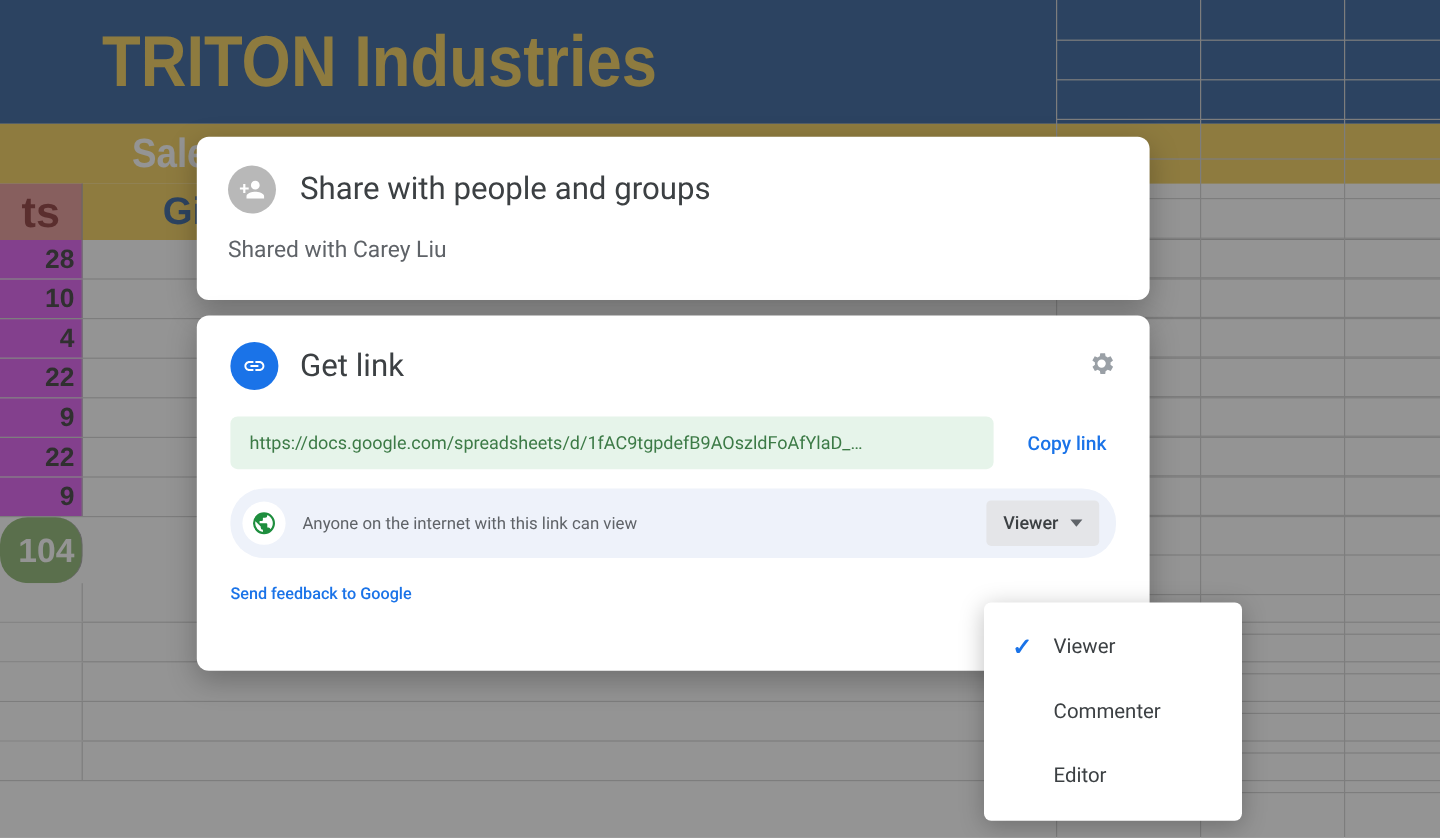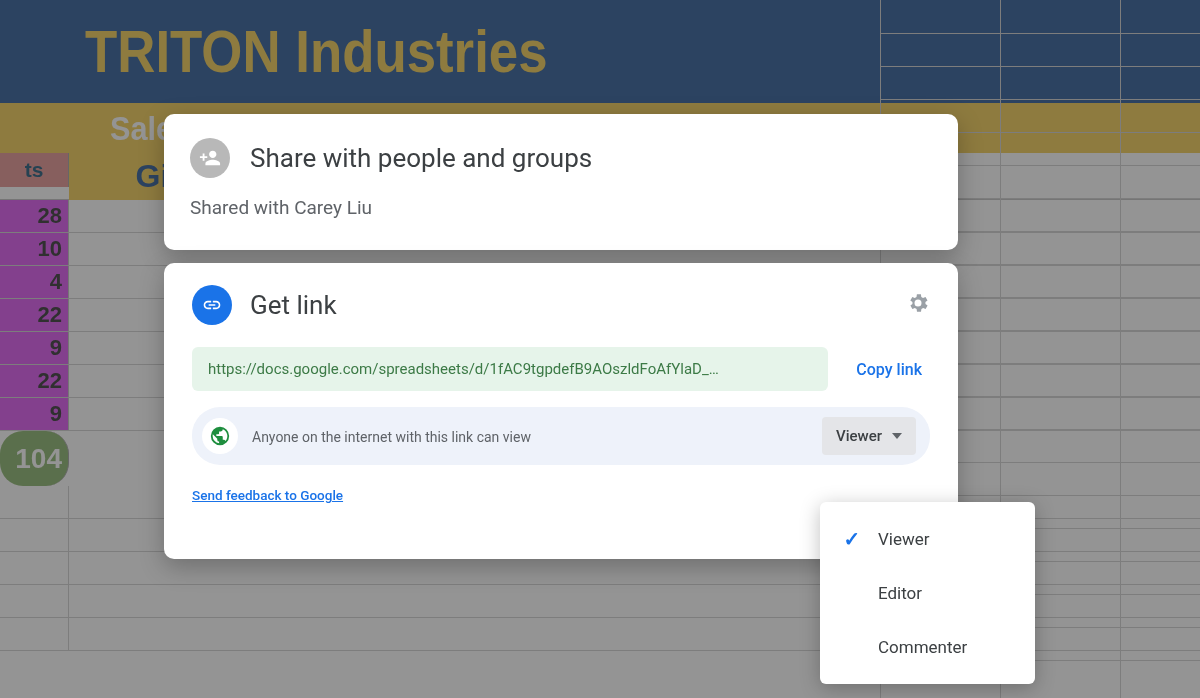--- a/index.html
+++ b/index.html
@@ -47,21 +47,21 @@
     font-family: 'Arial Narrow', Arial, sans-serif;
     transform: scaleX(0.9);
     transform-origin: left;
   }
   .sheet-rows { position: relative; }
   .row-h {
     display: flex;
     height: 47px;
     border-bottom: 1px solid #bbb;
   }
-  .cell-red { background: #e28b88; width: 69px; height: 34px; border-right: 1px solid #999; display:flex; align-items:center; justify-content:center; color:#0c4a6e; font-weight:700; font-size:21px; font-family:'Arial Narrow',Arial; }
+  .cell-red { background: #e28b88; width: 69px; height: 47px; border-right: 1px solid #999; display:flex; align-items:center; justify-content:center; color:#7f1d1d; font-weight:700; font-size:36px; font-family:'Arial Narrow',Arial; }
   .cell-yellow { background: #f2c844; width: 69px; height: 47px; border-right: 1px solid #999; padding-left: 48px; }
   .row-d { display: flex; height: 33px; border-bottom: 1px solid #ccc; }
   .cell-num {
     width: 69px;
     background: #d946ef;
     border-right: 1px solid #bbb;
     display: flex;
     align-items: center;
     justify-content: flex-end;
     padding-right: 6px;
@@ -178,21 +178,21 @@
     color: #3c4043;
     cursor: pointer;
   }
   .caret {
     width: 0; height: 0;
     border-left: 5px solid transparent;
     border-right: 5px solid transparent;
     border-top: 6px solid #5f6368;
   }
 
-  .feedback { margin-top: 22px; font-size: 13.5px; color: #1a73e8; text-decoration: underline; font-weight: 500; cursor:pointer; }
+  .feedback { margin-top: 22px; font-size: 13.5px; color: #1a73e8; font-weight: 500; cursor:pointer; }
 
   .role-menu {
     position: absolute;
     left: 820px;
     top: 502px;
     width: 215px;
     background: #fff;
     border-radius: 6px;
     box-shadow: 0 4px 20px rgba(0,0,0,0.25);
     padding: 10px 0;
@@ -346,19 +346,19 @@
   <div class="feedback">Send feedback to Google</div>
 </div>
 
 <div class="role-menu">
   <div class="role-item">
     <span class="check">✓</span>
     <span>Viewer</span>
   </div>
   <div class="role-item">
     <span class="check"></span>
-    <span>Editor</span>
+    <span>Commenter</span>
   </div>
   <div class="role-item">
     <span class="check"></span>
-    <span>Commenter</span>
+    <span>Editor</span>
   </div>
 </div>
 
 </body></html>

